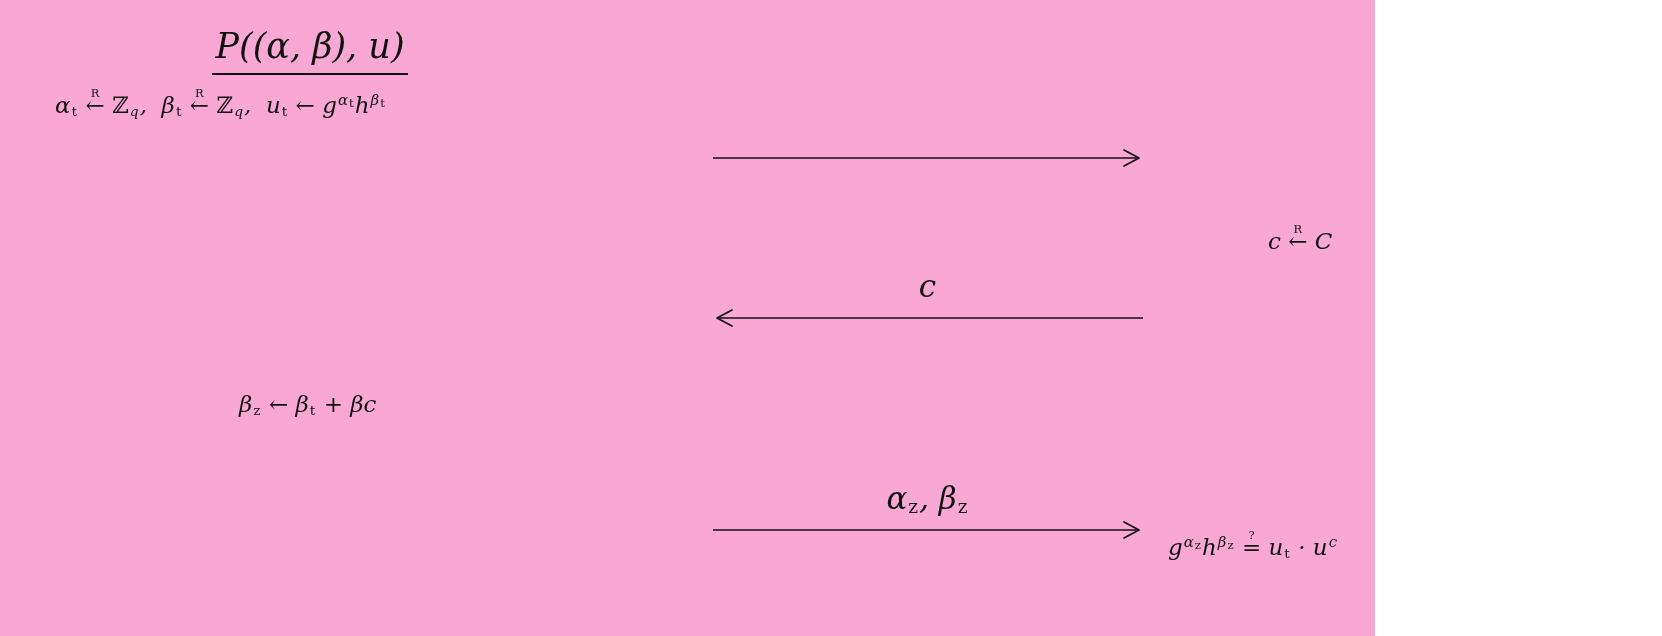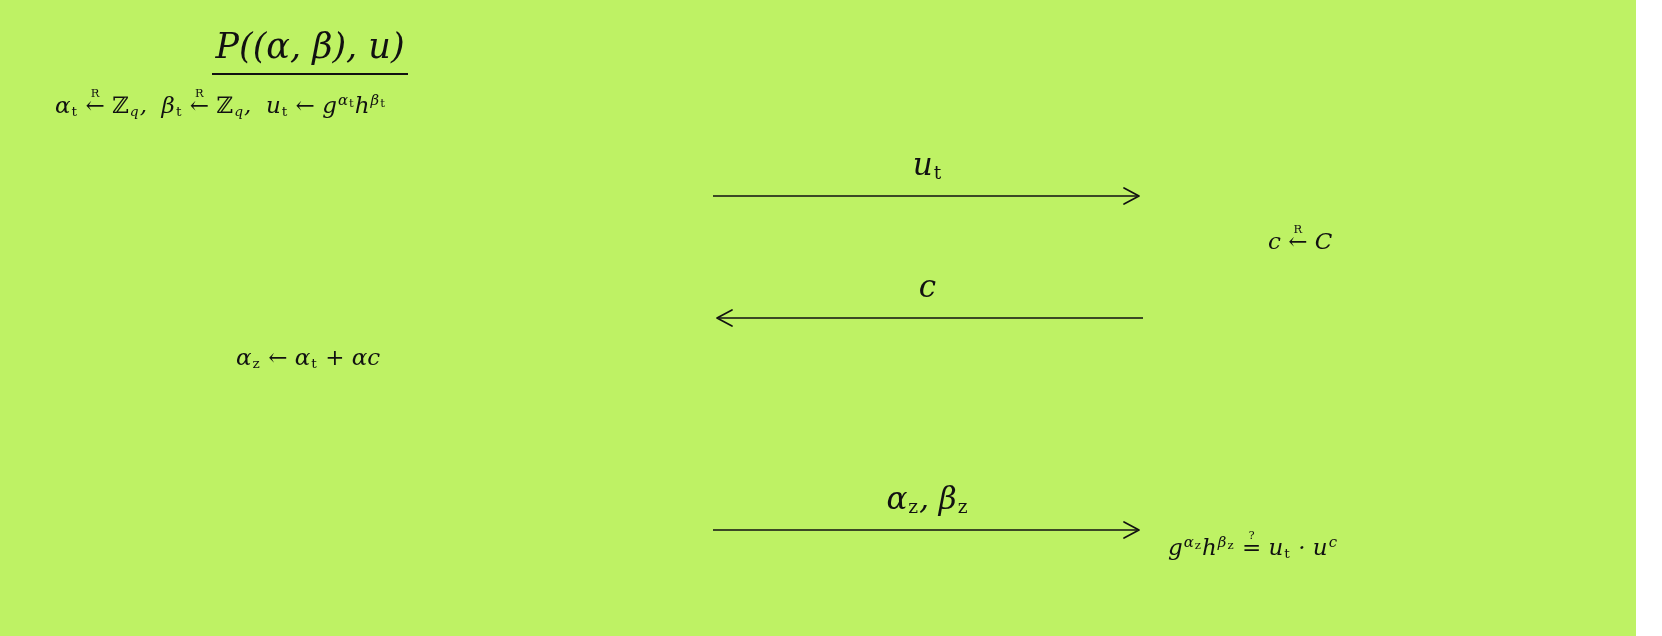--- a/index.html
+++ b/index.html
@@ -1,19 +1,19 @@
 <!DOCTYPE html>
 <html><head>
 <meta charset="utf-8">
 <style>
   html,body { margin:0; padding:0; background:#ffffff; }
   .canvas {
     position:relative;
-    width:1636px; height:636px;
-    background:#bef264;
+    width:1375px; height:636px;
+    background:#f9a8d4;
     overflow:hidden;
     font-family:"DejaVu Serif","Liberation Serif",serif;
     color:#111111;
   }
   .math {
     font-family:"DejaVu Serif","Liberation Serif",serif;
     font-style:italic;
     white-space:pre;
     color:#111111;
   }
@@ -52,38 +52,37 @@
 <div class="canvas">
 
   <div class="abs hdr-wrap" style="left:140px; top:26px; width:340px;">
     <span class="hdr math"><span class="mt">P((α, β), u)</span></span>
   </div>
 
 
   <div class="abs math bodyline" style="left:55px; top:92px;"><span class="mt">α</span><span class="msub">t</span><span class="mt"> </span><span class="mstk"><span class="stktop">R</span><span class="stkbase">←</span></span><span class="mt"> </span><span class="mr">ℤ</span><span class="msub it">q</span><span class="mt">,  </span><span class="mt">β</span><span class="msub">t</span><span class="mt"> </span><span class="mstk"><span class="stktop">R</span><span class="stkbase">←</span></span><span class="mt"> </span><span class="mr">ℤ</span><span class="msub it">q</span><span class="mt">,  </span><span class="mt">u</span><span class="msub">t</span><span class="mt"> ← </span><span class="mt">g</span><span class="msup">α<span class="mss">t</span></span><span class="mt">h</span><span class="msup">β<span class="mss">t</span></span></div>
 
   <div class="msg" style="top:146px;">
-    <div class="msg-label math"><span class="mt">u</span><span class="msub">t</span></div>
     <svg width="434" height="24" viewBox="0 0 434 24">
       <line x1="2" y1="12" x2="426" y2="12" stroke="#111" stroke-width="1.7"></line>
       <path d="M413 4 L428 12 L413 20" fill="none" stroke="#111" stroke-width="1.7" stroke-linecap="round" stroke-linejoin="round"></path>
     </svg>
   </div>
 
   <div class="abs math bodyline" style="left:1268px; top:228px;"><span class="mt">c </span><span class="mstk"><span class="stktop">R</span><span class="stkbase">←</span></span><span class="mt"> </span><span class="mt">C</span></div>
 
   <div class="msg" style="top:268px;">
     <div class="msg-label math"><span class="mt">c</span></div>
     <svg width="434" height="24" viewBox="0 0 434 24">
       <line x1="432" y1="12" x2="8" y2="12" stroke="#111" stroke-width="1.7"></line>
       <path d="M21 4 L6 12 L21 20" fill="none" stroke="#111" stroke-width="1.7" stroke-linecap="round" stroke-linejoin="round"></path>
     </svg>
   </div>
 
-  <div class="abs math bodyline" style="left:236px; top:344px;"><span class="mt">α</span><span class="msub">z</span><span class="mt"> ← </span><span class="mt">α</span><span class="msub">t</span><span class="mt"> + </span><span class="mt">αc</span></div>
+  <div class="abs math bodyline" style="left:239px; top:391px;"><span class="mt">β</span><span class="msub">z</span><span class="mt"> ← </span><span class="mt">β</span><span class="msub">t</span><span class="mt"> + </span><span class="mt">βc</span></div>
 
   <div class="msg" style="top:480px;">
     <div class="msg-label math"><span class="mt">α</span><span class="msub">z</span><span class="mt">, </span><span class="mt">β</span><span class="msub">z</span></div>
     <svg width="434" height="24" viewBox="0 0 434 24">
       <line x1="2" y1="12" x2="426" y2="12" stroke="#111" stroke-width="1.7"></line>
       <path d="M413 4 L428 12 L413 20" fill="none" stroke="#111" stroke-width="1.7" stroke-linecap="round" stroke-linejoin="round"></path>
     </svg>
   </div>
 
   <div class="abs math bodyline" style="left:1168px; top:534px;"><span class="mt">g</span><span class="msup">α<span class="mss">z</span></span><span class="mt">h</span><span class="msup">β<span class="mss">z</span></span><span class="mt"> </span><span class="mstk"><span class="stktop">?</span><span class="stkbase">=</span></span><span class="mt"> </span><span class="mt">u</span><span class="msub">t</span><span class="mt"> · </span><span class="mt">u</span><span class="msup">c</span></div>

